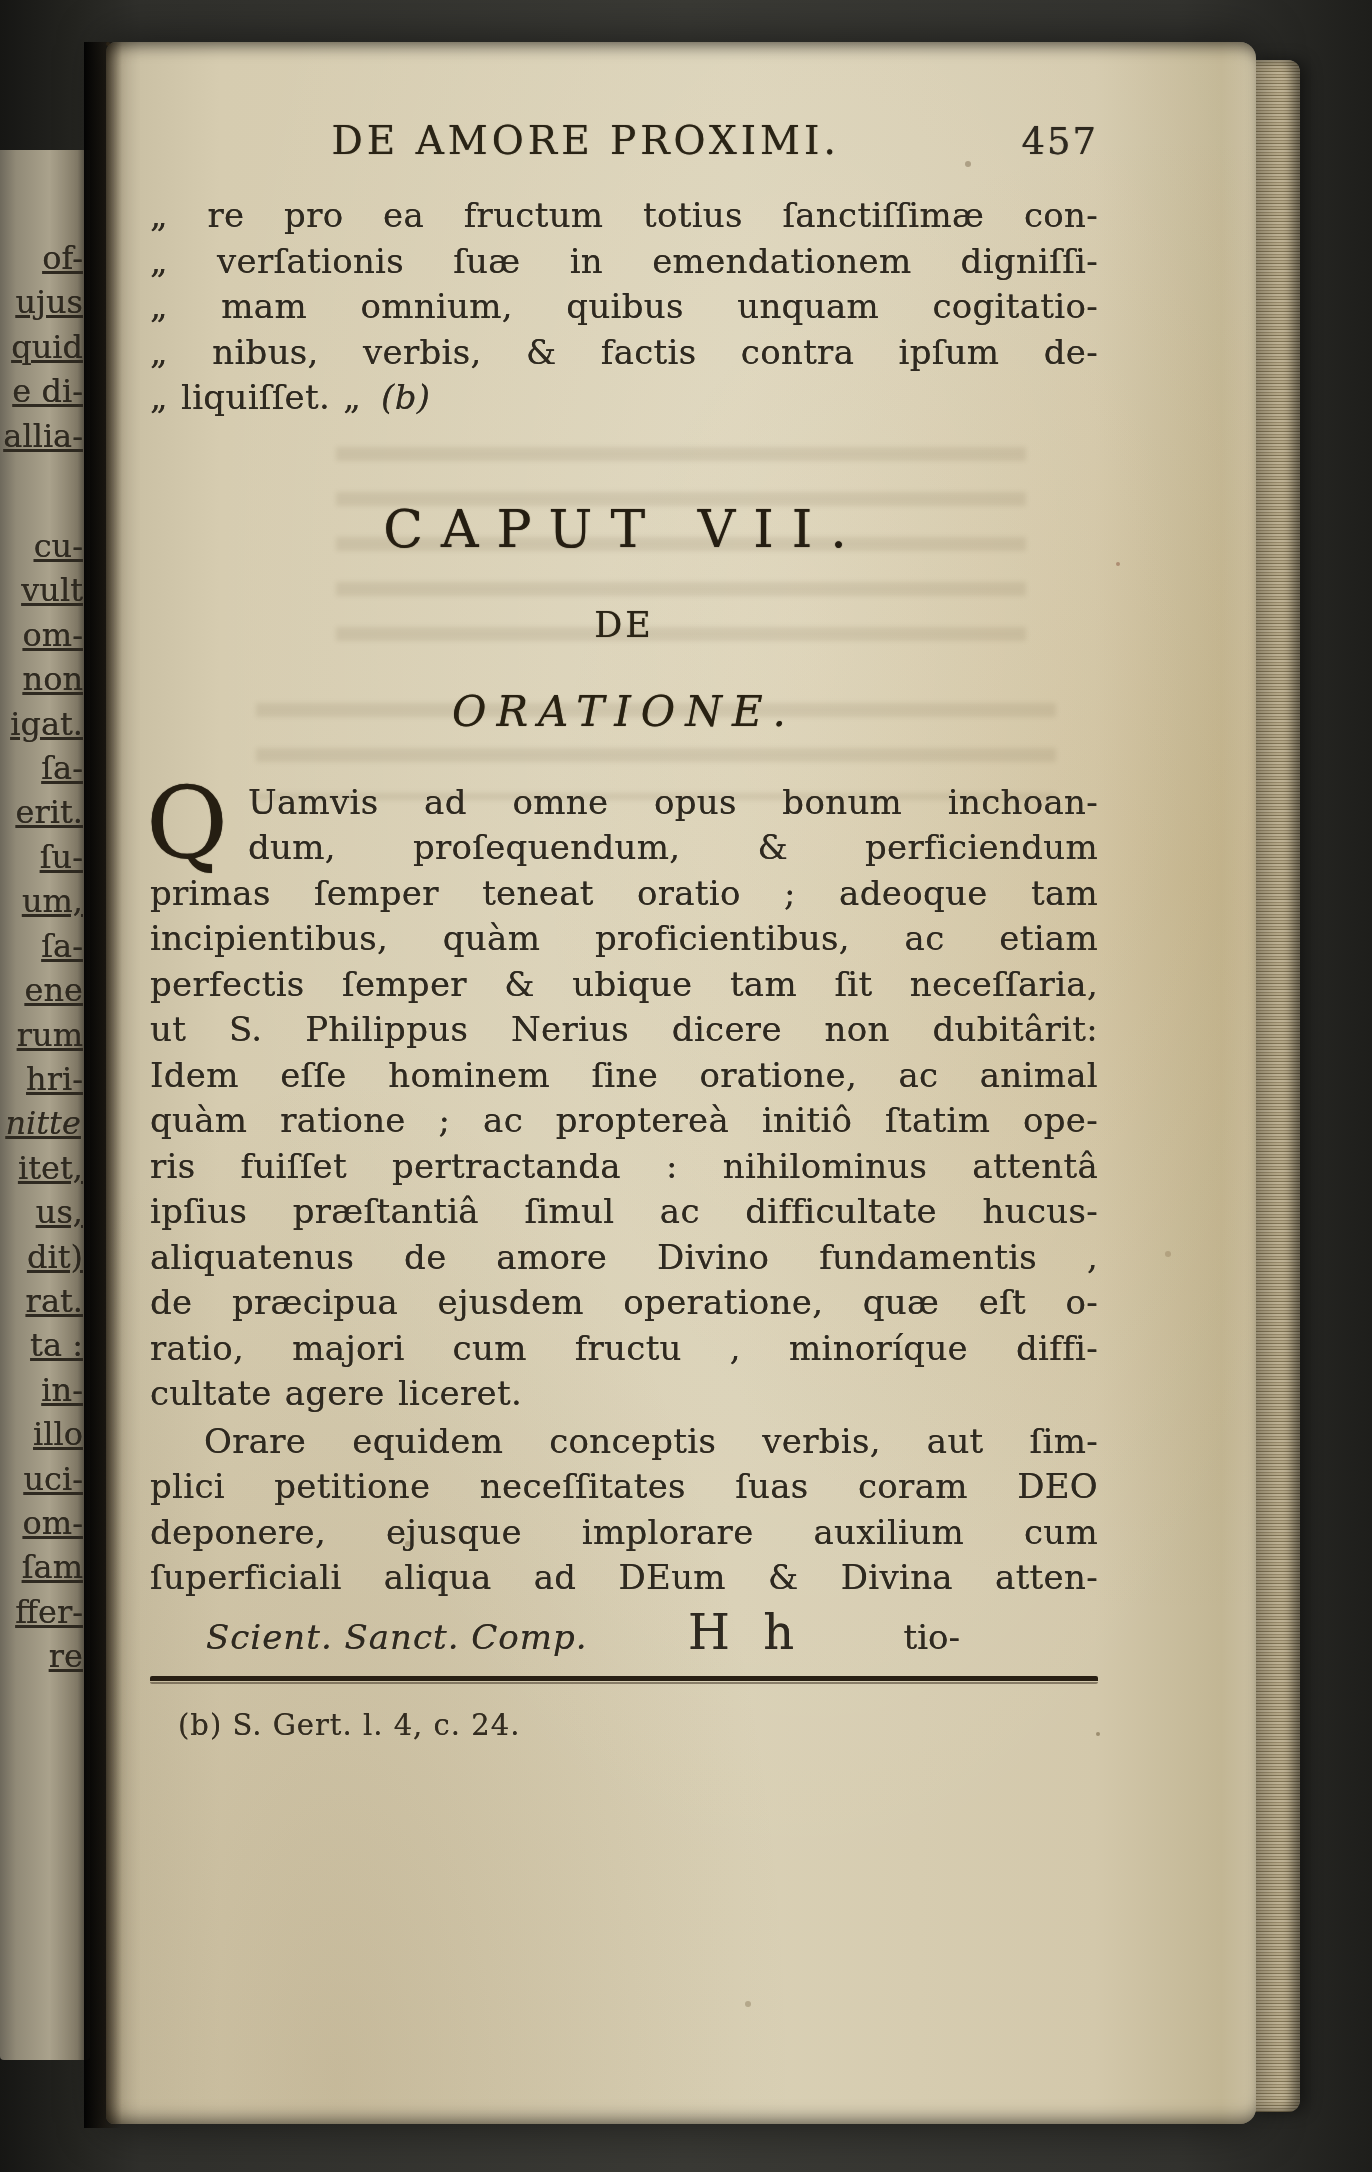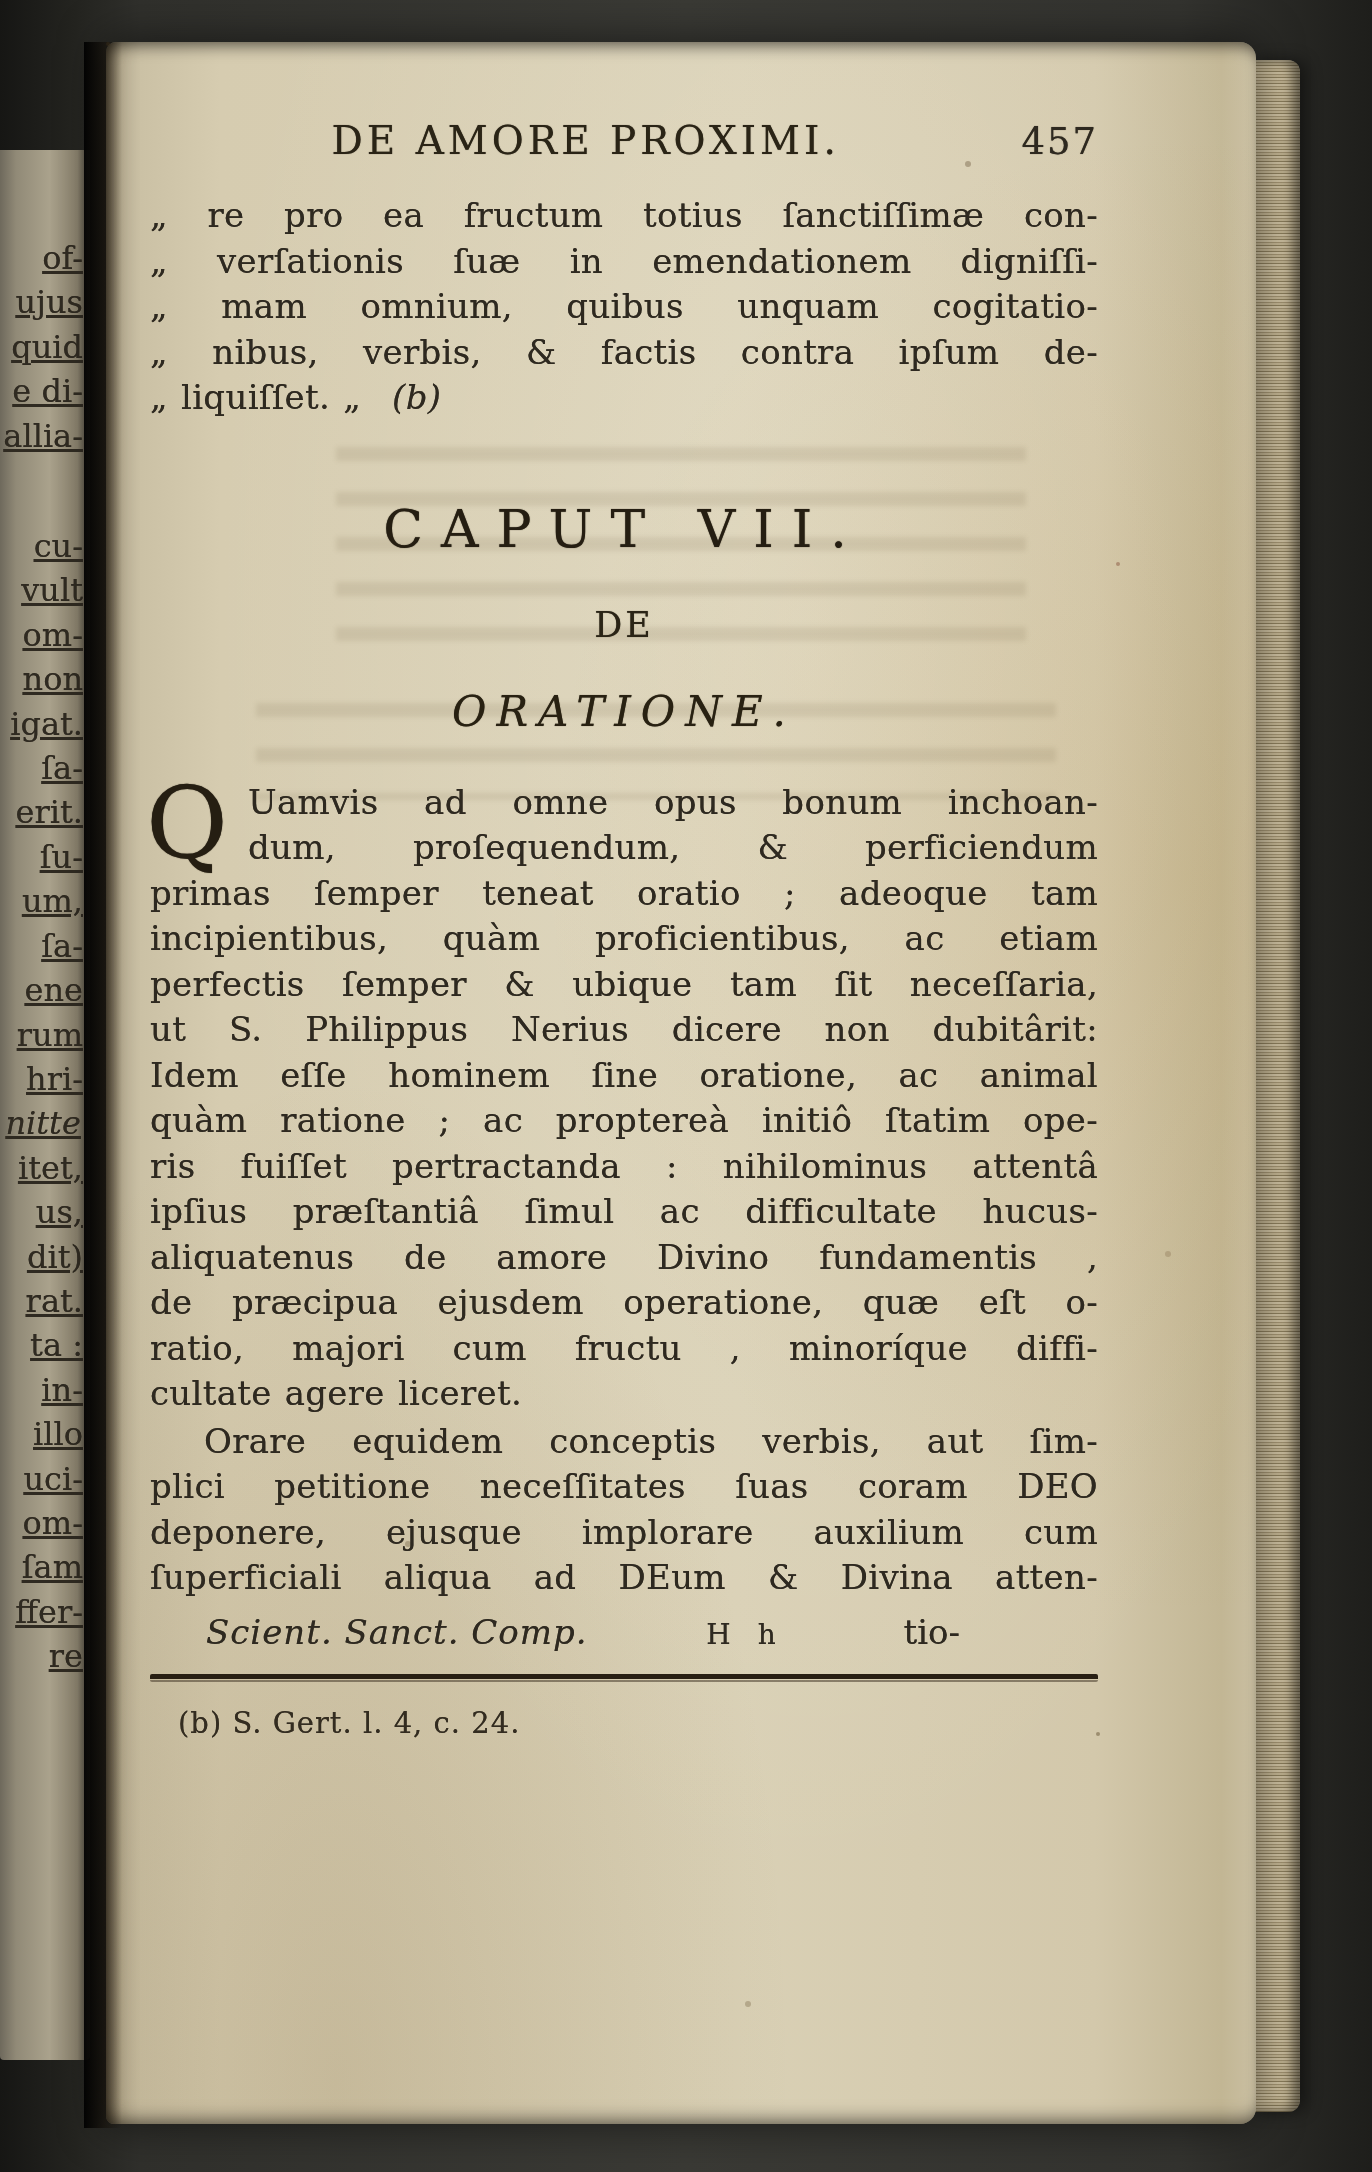--- a/index.html
+++ b/index.html
@@ -55,21 +55,21 @@
   .running-title { flex:1; text-align:center; font-size:39px; letter-spacing:4px; color:#2a2416;
     text-shadow:0 0 .8px rgba(40,32,20,.8); }
   .folio { font-size:37px; letter-spacing:2px; text-shadow:0 0 .8px rgba(40,32,20,.8); }
 
   .line {
     font-size:34px; line-height:45.5px; color:#2e2920;
     text-shadow:0 0 .6px rgba(46,40,30,.75); letter-spacing:.3px; word-spacing:2px;
   }
   .j { text-align:justify; text-align-last:justify; }
   .quote { margin-top:28px; }
-  .q-last { display:flex; gap:31px; }
+  .q-last { display:flex; gap:20px; }
   .it { font-style:italic; }
 
   .chapter { text-align:center; margin-top:78px; }
   .caput { font-size:52px; letter-spacing:18px; color:#251e12; text-shadow:0 0 1px rgba(38,30,18,.85); }
   .de { font-size:35px; letter-spacing:3px; margin-top:46px; color:#2a2416; text-shadow:0 0 .8px rgba(40,32,20,.8); }
   .oratione { font-size:42px; font-style:italic; letter-spacing:10px; margin-top:42px; color:#282112;
     text-shadow:0 0 .8px rgba(40,32,20,.8); }
 
   .para { position:relative; }
   .p1 { margin-top:44px; }
@@ -77,21 +77,21 @@
   .dropcap {
     position:absolute; left:-4px; top:4px; font-size:100px; line-height:.78; color:#251e12;
     text-shadow:0 0 1px rgba(38,30,18,.85);
   }
   .ind-dc { padding-left:98px; }
   .ind-first { text-indent:54px; }
 
   .sigrow { display:flex; align-items:baseline; margin-top:8px; font-size:34px; line-height:46px;
     text-shadow:0 0 .6px rgba(46,40,30,.75); }
   .sig { font-style:italic; margin-left:56px; letter-spacing:1px; }
-  .hh { margin:0 auto; font-size:28px; letter-spacing:9px; }
+  .hh { margin:0 auto; font-size:48px; letter-spacing:9px; }
   .catch { margin-right:138px; }
 
   .rule {
     margin-top:16px; height:8px; border-radius:2px;
     background:linear-gradient(to bottom,#281f13 0 5px, rgba(0,0,0,0) 5px 6px, rgba(70,58,42,.55) 6px 8px);
   }
   .footnote { margin-top:24px; margin-left:28px; font-size:29px; letter-spacing:1px; color:#332c20;
     text-shadow:0 0 .5px rgba(46,40,30,.7); }
 
   

